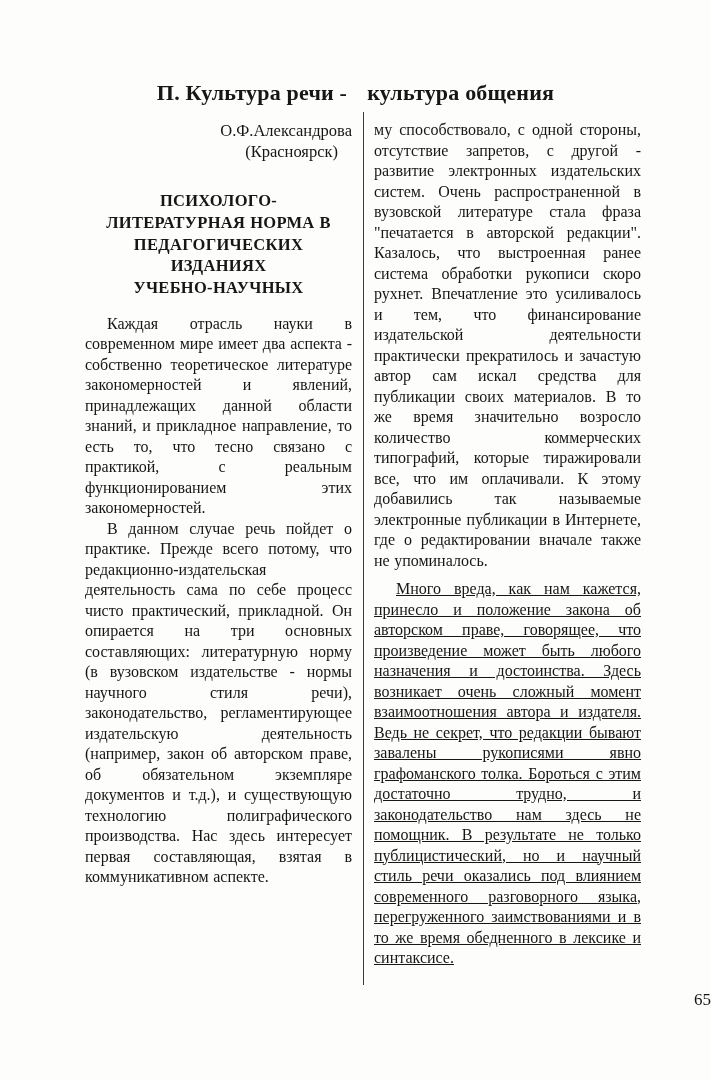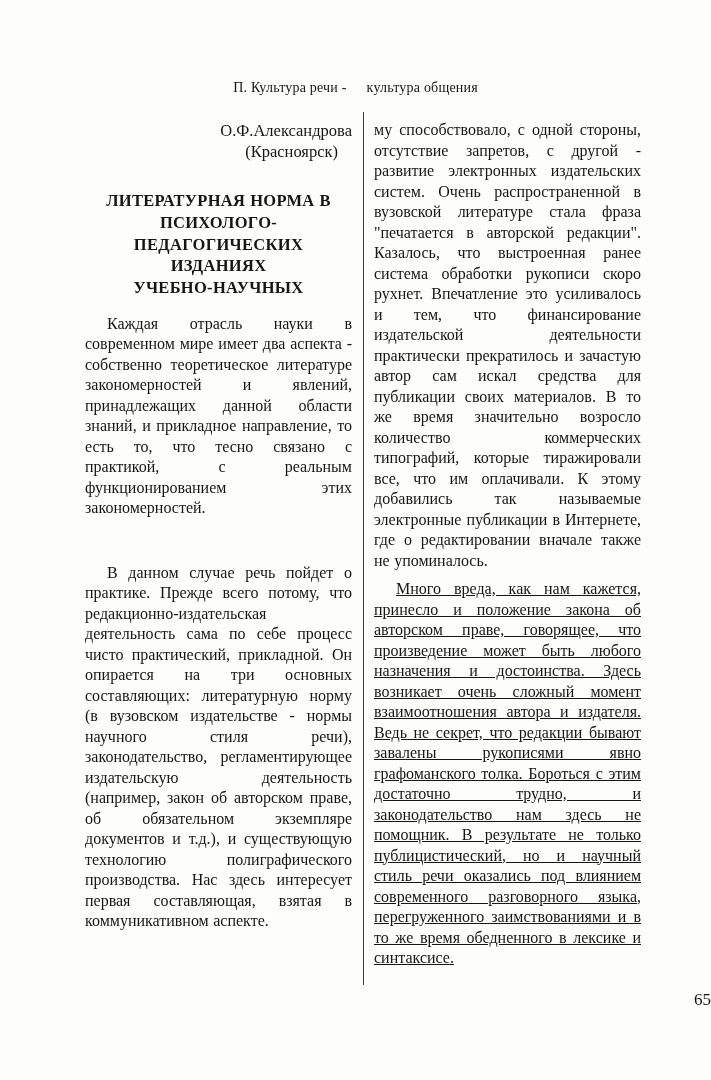--- a/index.html
+++ b/index.html
@@ -18,22 +18,23 @@
     overflow: hidden;
   }
   .running-header {
     position: absolute;
     top: 80px;
     left: 0;
     width: 711px;
     display: flex;
     justify-content: center;
     gap: 20px;
-    font-size: 14px;
+    font-size: 22px;
     letter-spacing: 0.2px;
+    font-weight: bold;
   }
   .column-divider {
     position: absolute;
     left: 363px;
     top: 112px;
     width: 1px;
     height: 873px;
     background: #3c3c3c;
   }
   .columns {
@@ -65,21 +66,21 @@
   .article-title {
     margin-top: 28px;
     font-size: 16.5px;
     font-weight: bold;
     text-align: center;
     line-height: 21.8px;
     letter-spacing: 0.3px;
   }
   .col-left .para:first-of-type { margin-top: 15px; }
   .para { text-align: justify; }
-  .para.indent { text-indent: 22px; margin-top: 44px; }
+  .para.indent { text-indent: 22px; }
   .col-right { padding-top: 8px; }
   .col-right .para + .para { margin-top: 8px; text-decoration: underline; }
   .page-number {
     position: absolute;
     top: 990px;
     left: 0;
     width: 711px;
     text-align: right;
     font-size: 17px;
   }
@@ -98,22 +99,22 @@
 
   <div class="columns">
 
     <div class="col col-left">
       <div class="author-block">
         <div>О.Ф.Александрова</div>
         <div class="author-location">(Красноярск)</div>
       </div>
 
       <h1 class="article-title">
+        <div>ПСИХОЛОГО-</div>
         <div>ЛИТЕРАТУРНАЯ НОРМА В</div>
-        <div>ПСИХОЛОГО-</div>
         <div>ПЕДАГОГИЧЕСКИХ</div>
         <div>ИЗДАНИЯХ</div>
         <div>УЧЕБНО-НАУЧНЫХ</div>
       </h1>
 
       <p class="para indent">Каждая отрасль науки в современном мире имеет два аспекта - собственно теоретическое литературе закономерностей и явлений, принадлежащих данной области знаний, и прикладное направление, то есть то, что тесно связано с практикой, с реальным функционированием этих закономерностей.</p>
       <p class="para indent">В данном случае речь пойдет о практике. Прежде всего потому, что редакционно-издательская деятельность сама по себе процесс чисто практический, прикладной. Он опирается на три основных составляющих: литературную норму (в вузовском издательстве - нормы научного стиля речи), законодательство, регламентирующее издательскую деятельность (например, закон об авторском праве, об обязательном экземпляре документов и т.д.), и существующую технологию полиграфического производства. Нас здесь интересует первая составляющая, взятая в коммуникативном аспекте.</p>
     </div>
 
     <div class="col col-right">

